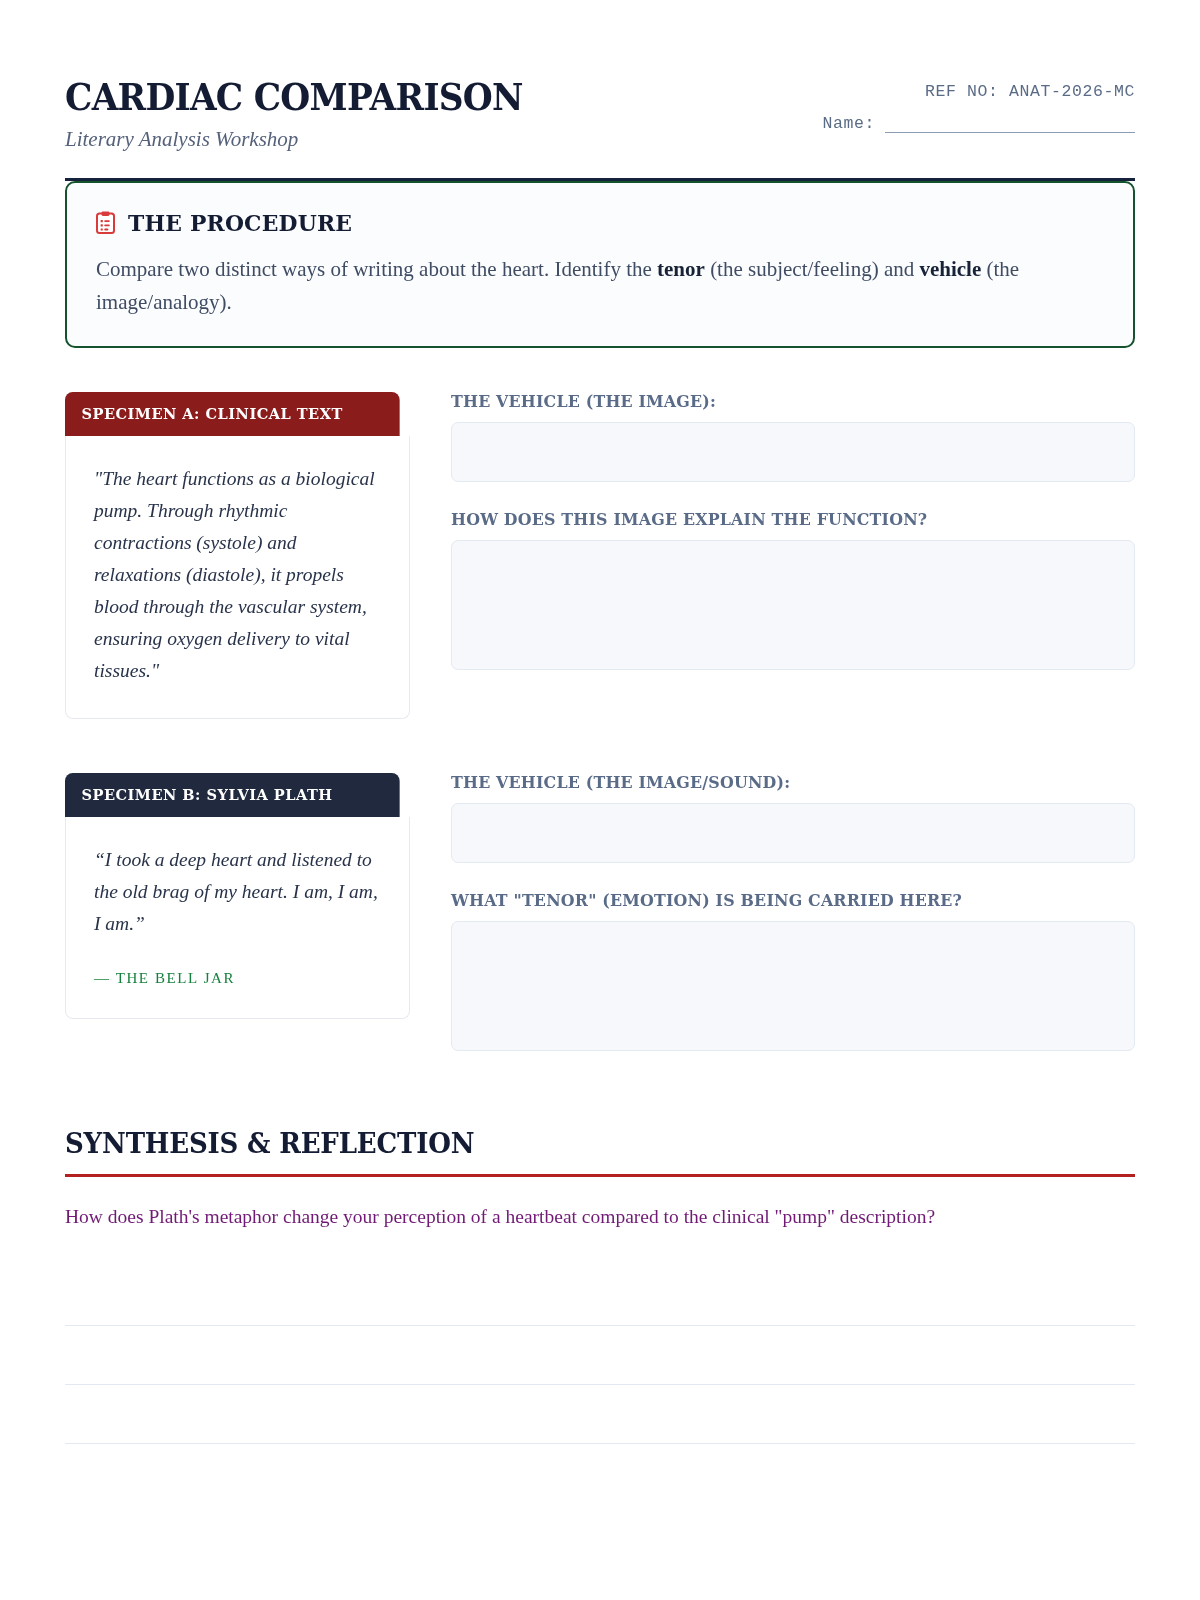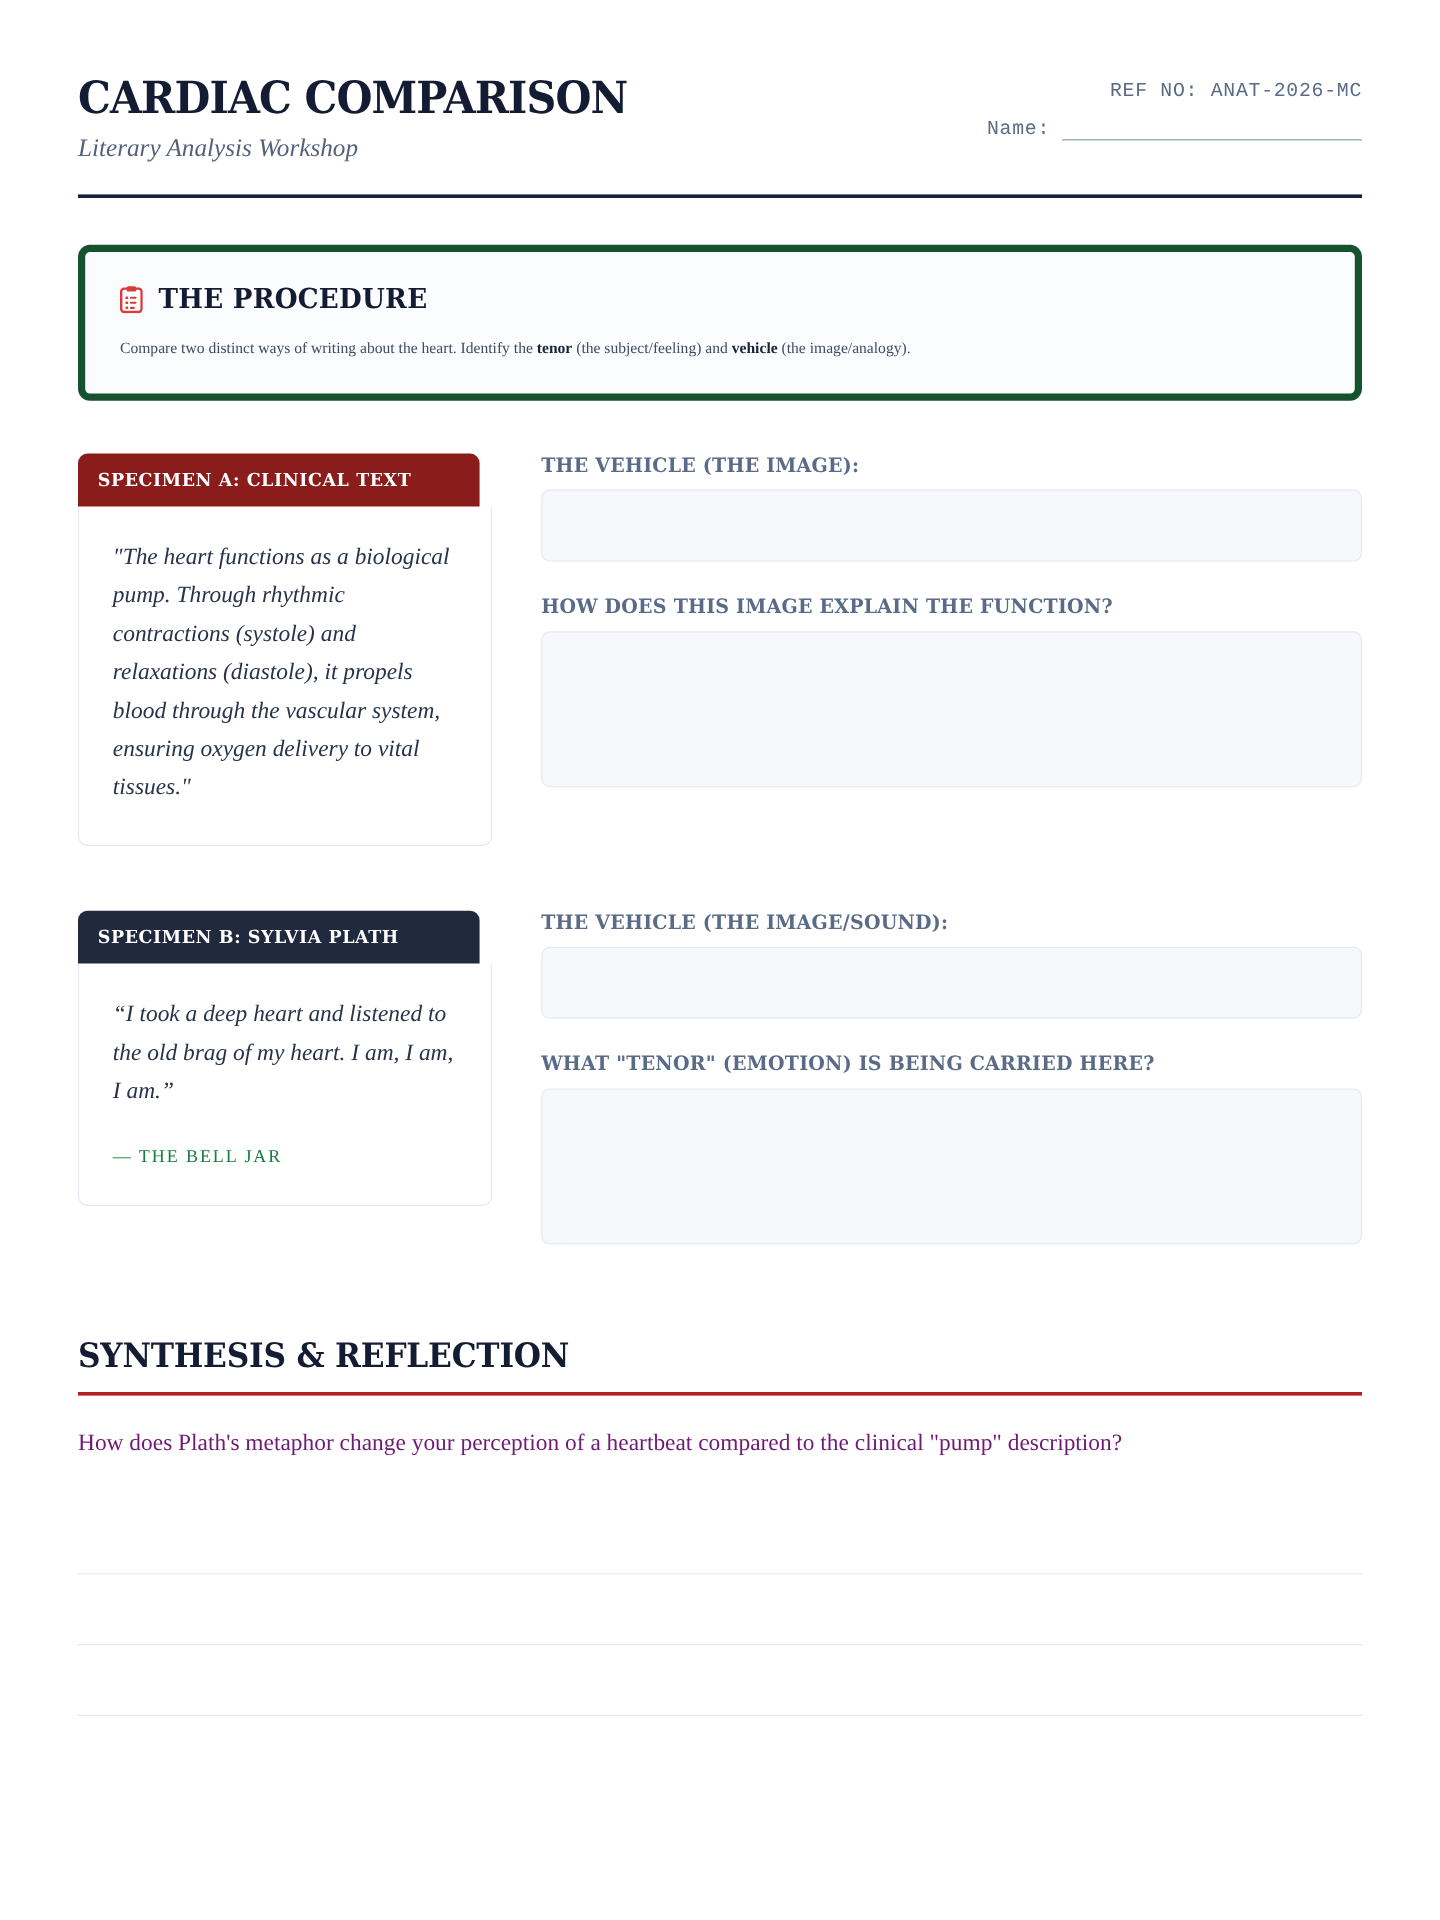--- a/index.html
+++ b/index.html
@@ -20,21 +20,21 @@
     height: 1600px;
     box-sizing: border-box;
     padding: 0 65px;
   }
 
   
   .header {
     display: flex;
     align-items: flex-start;
     justify-content: space-between;
-    padding-top: 56px;
+    padding-top: 72px;
   }
   .title-block { padding-top: 6px; }
   .doc-title {
     font-family: "DejaVu Serif", "Liberation Serif", serif;
     font-weight: bold;
     font-size: 37px;
     letter-spacing: -0.8px;
     color: #141c33;
     margin: 0;
     line-height: 1.05;
@@ -75,22 +75,21 @@
     border-bottom: 1.4px solid #8d9cb5;
     height: 14px;
   }
   .header-rule {
     margin-top: 26px;
     border-top: 3px solid #16213c;
   }
 
   
   .procedure-card {
-    margin-top: 39px;
-    border: 6px solid #14532d;
+    border: 2px solid #14532d;
     border-radius: 10px;
     background: #fbfcfe;
     padding: 26px 29px 28px 29px;
   }
   .procedure-head {
     display: flex;
     align-items: center;
     gap: 13px;
   }
   .clipboard-icon {
@@ -105,21 +104,21 @@
     font-family: "DejaVu Serif", "Liberation Serif", serif;
     font-weight: bold;
     font-size: 23px;
     letter-spacing: 0.2px;
     color: #141c33;
     transform: scaleX(0.95);
     transform-origin: left center;
   }
   .procedure-body {
     margin-top: 17px;
-    font-size: 13px;
+    font-size: 21px;
     line-height: 1.55;
     color: #3f4c63;
     max-width: 960px;
   }
   .procedure-body b { color: #182338; font-weight: bold; }
 
   
   .specimens {
     margin-top: 44px;
   }

